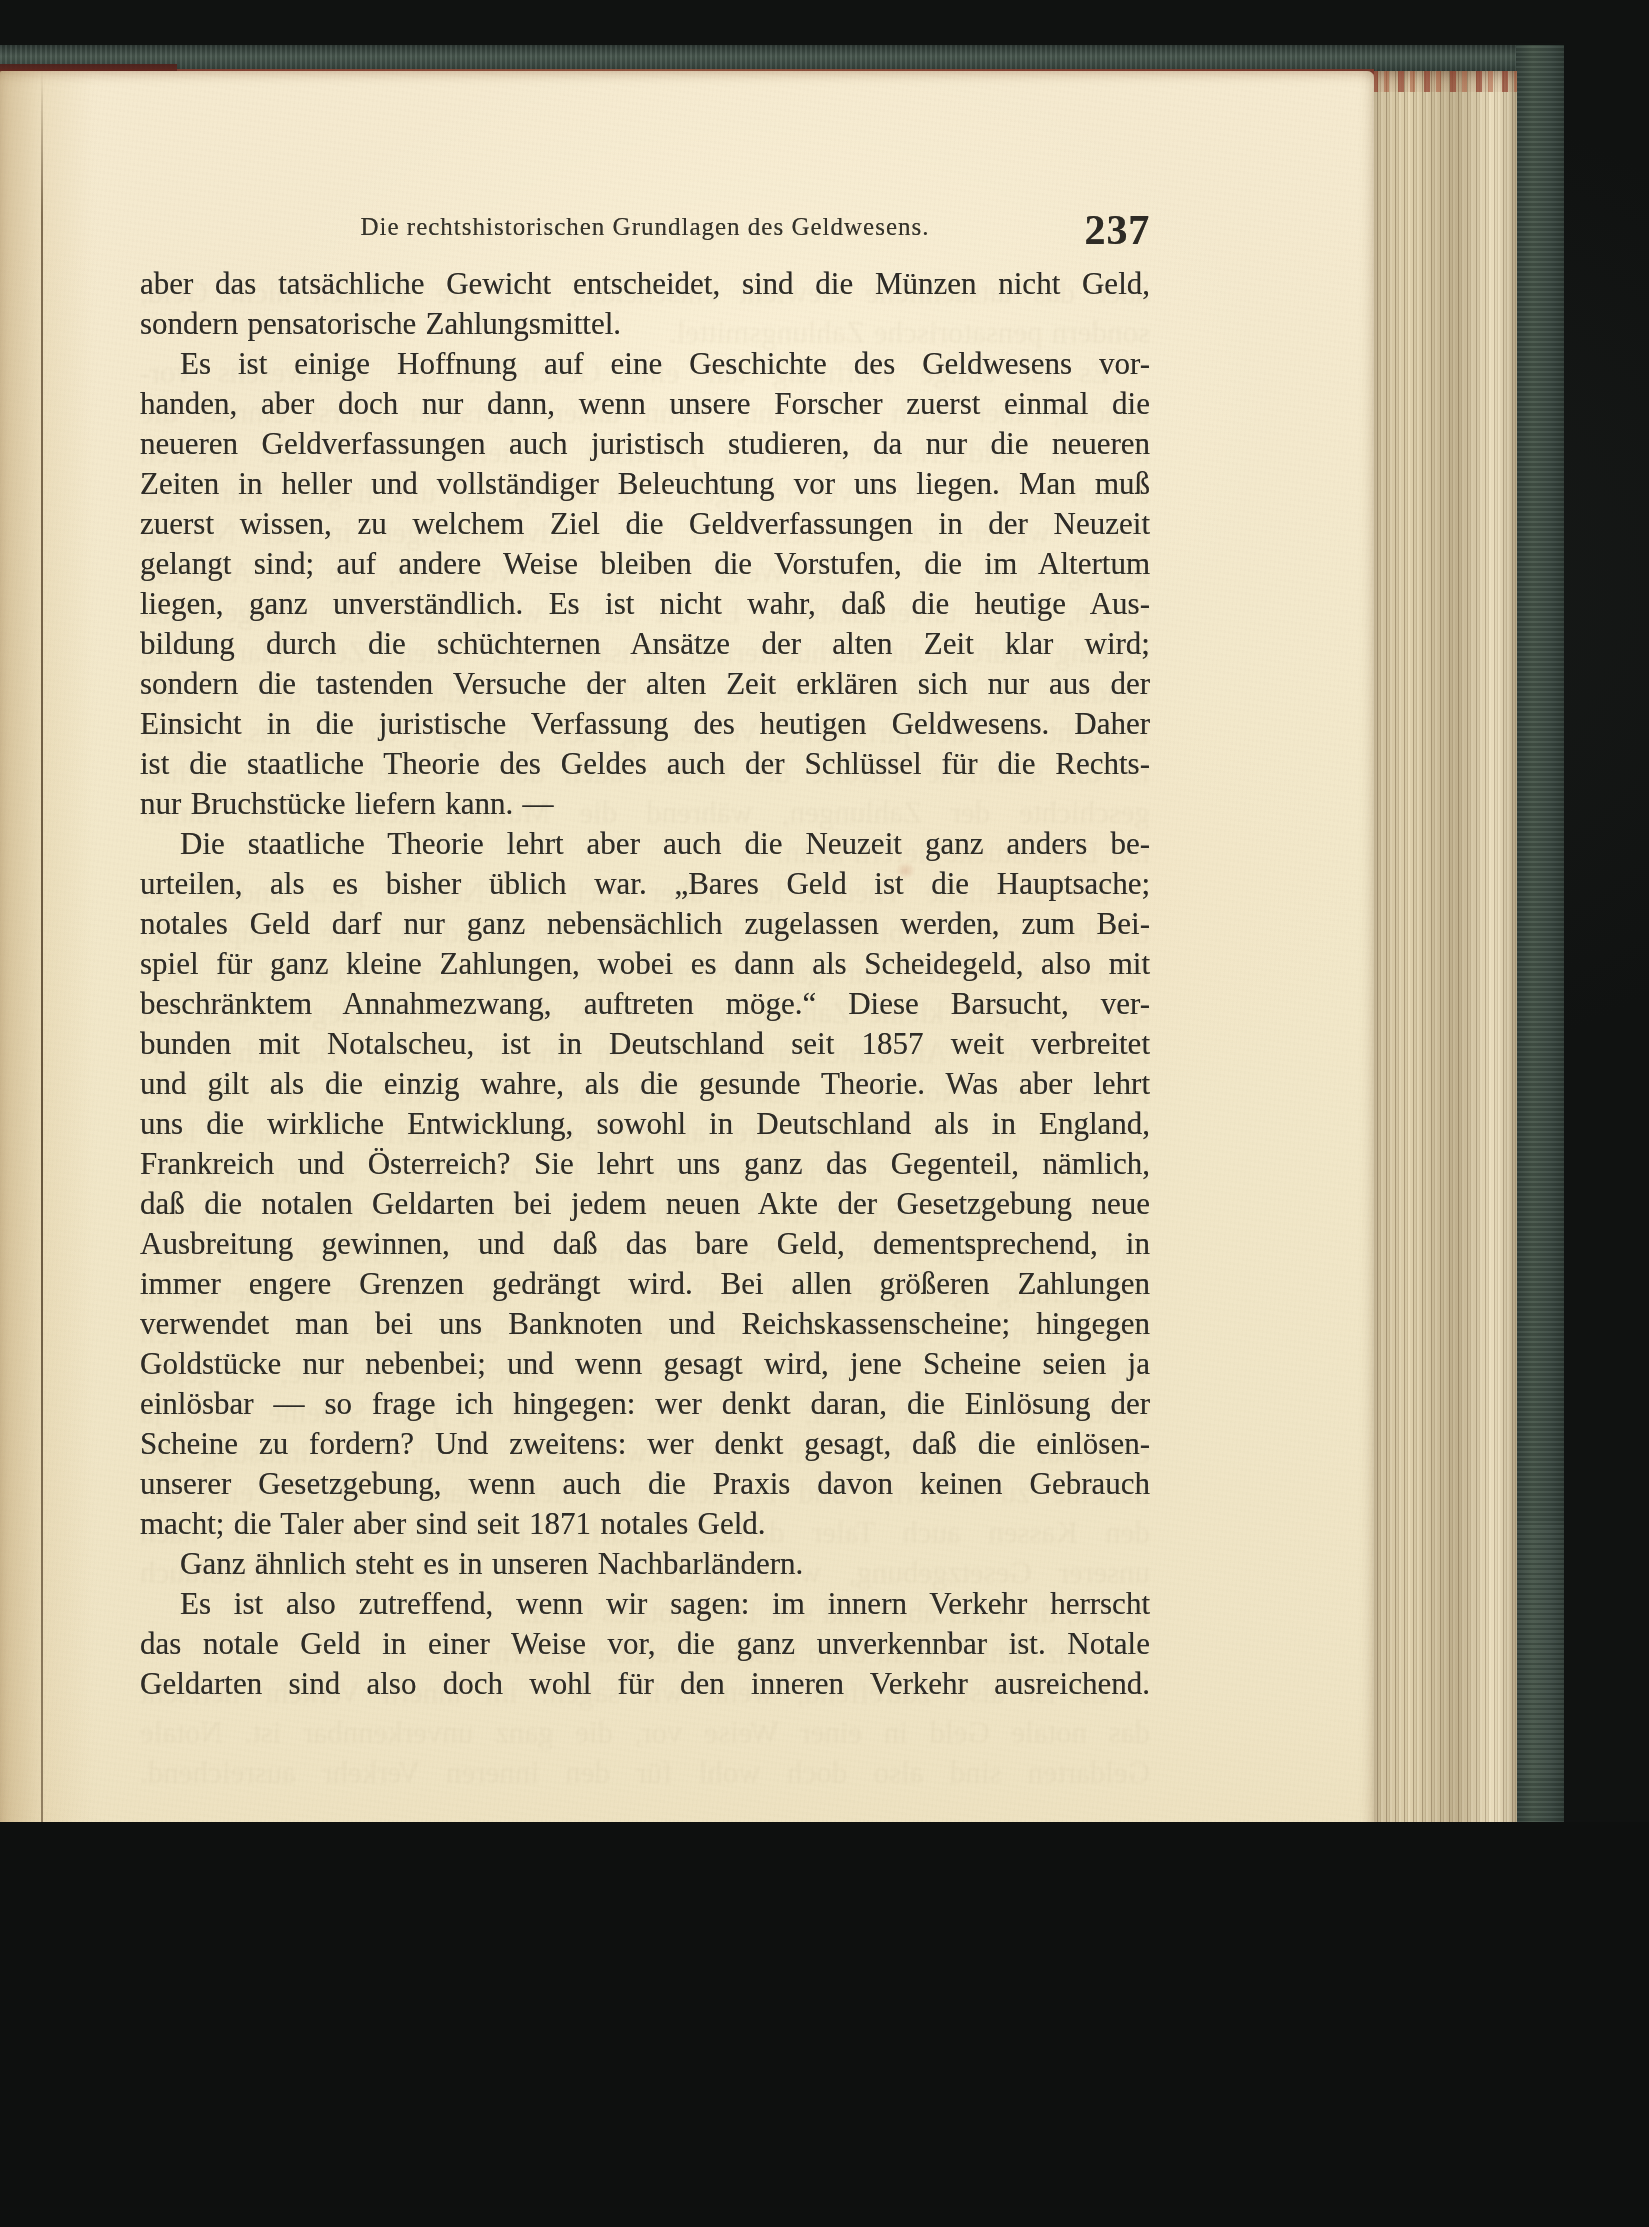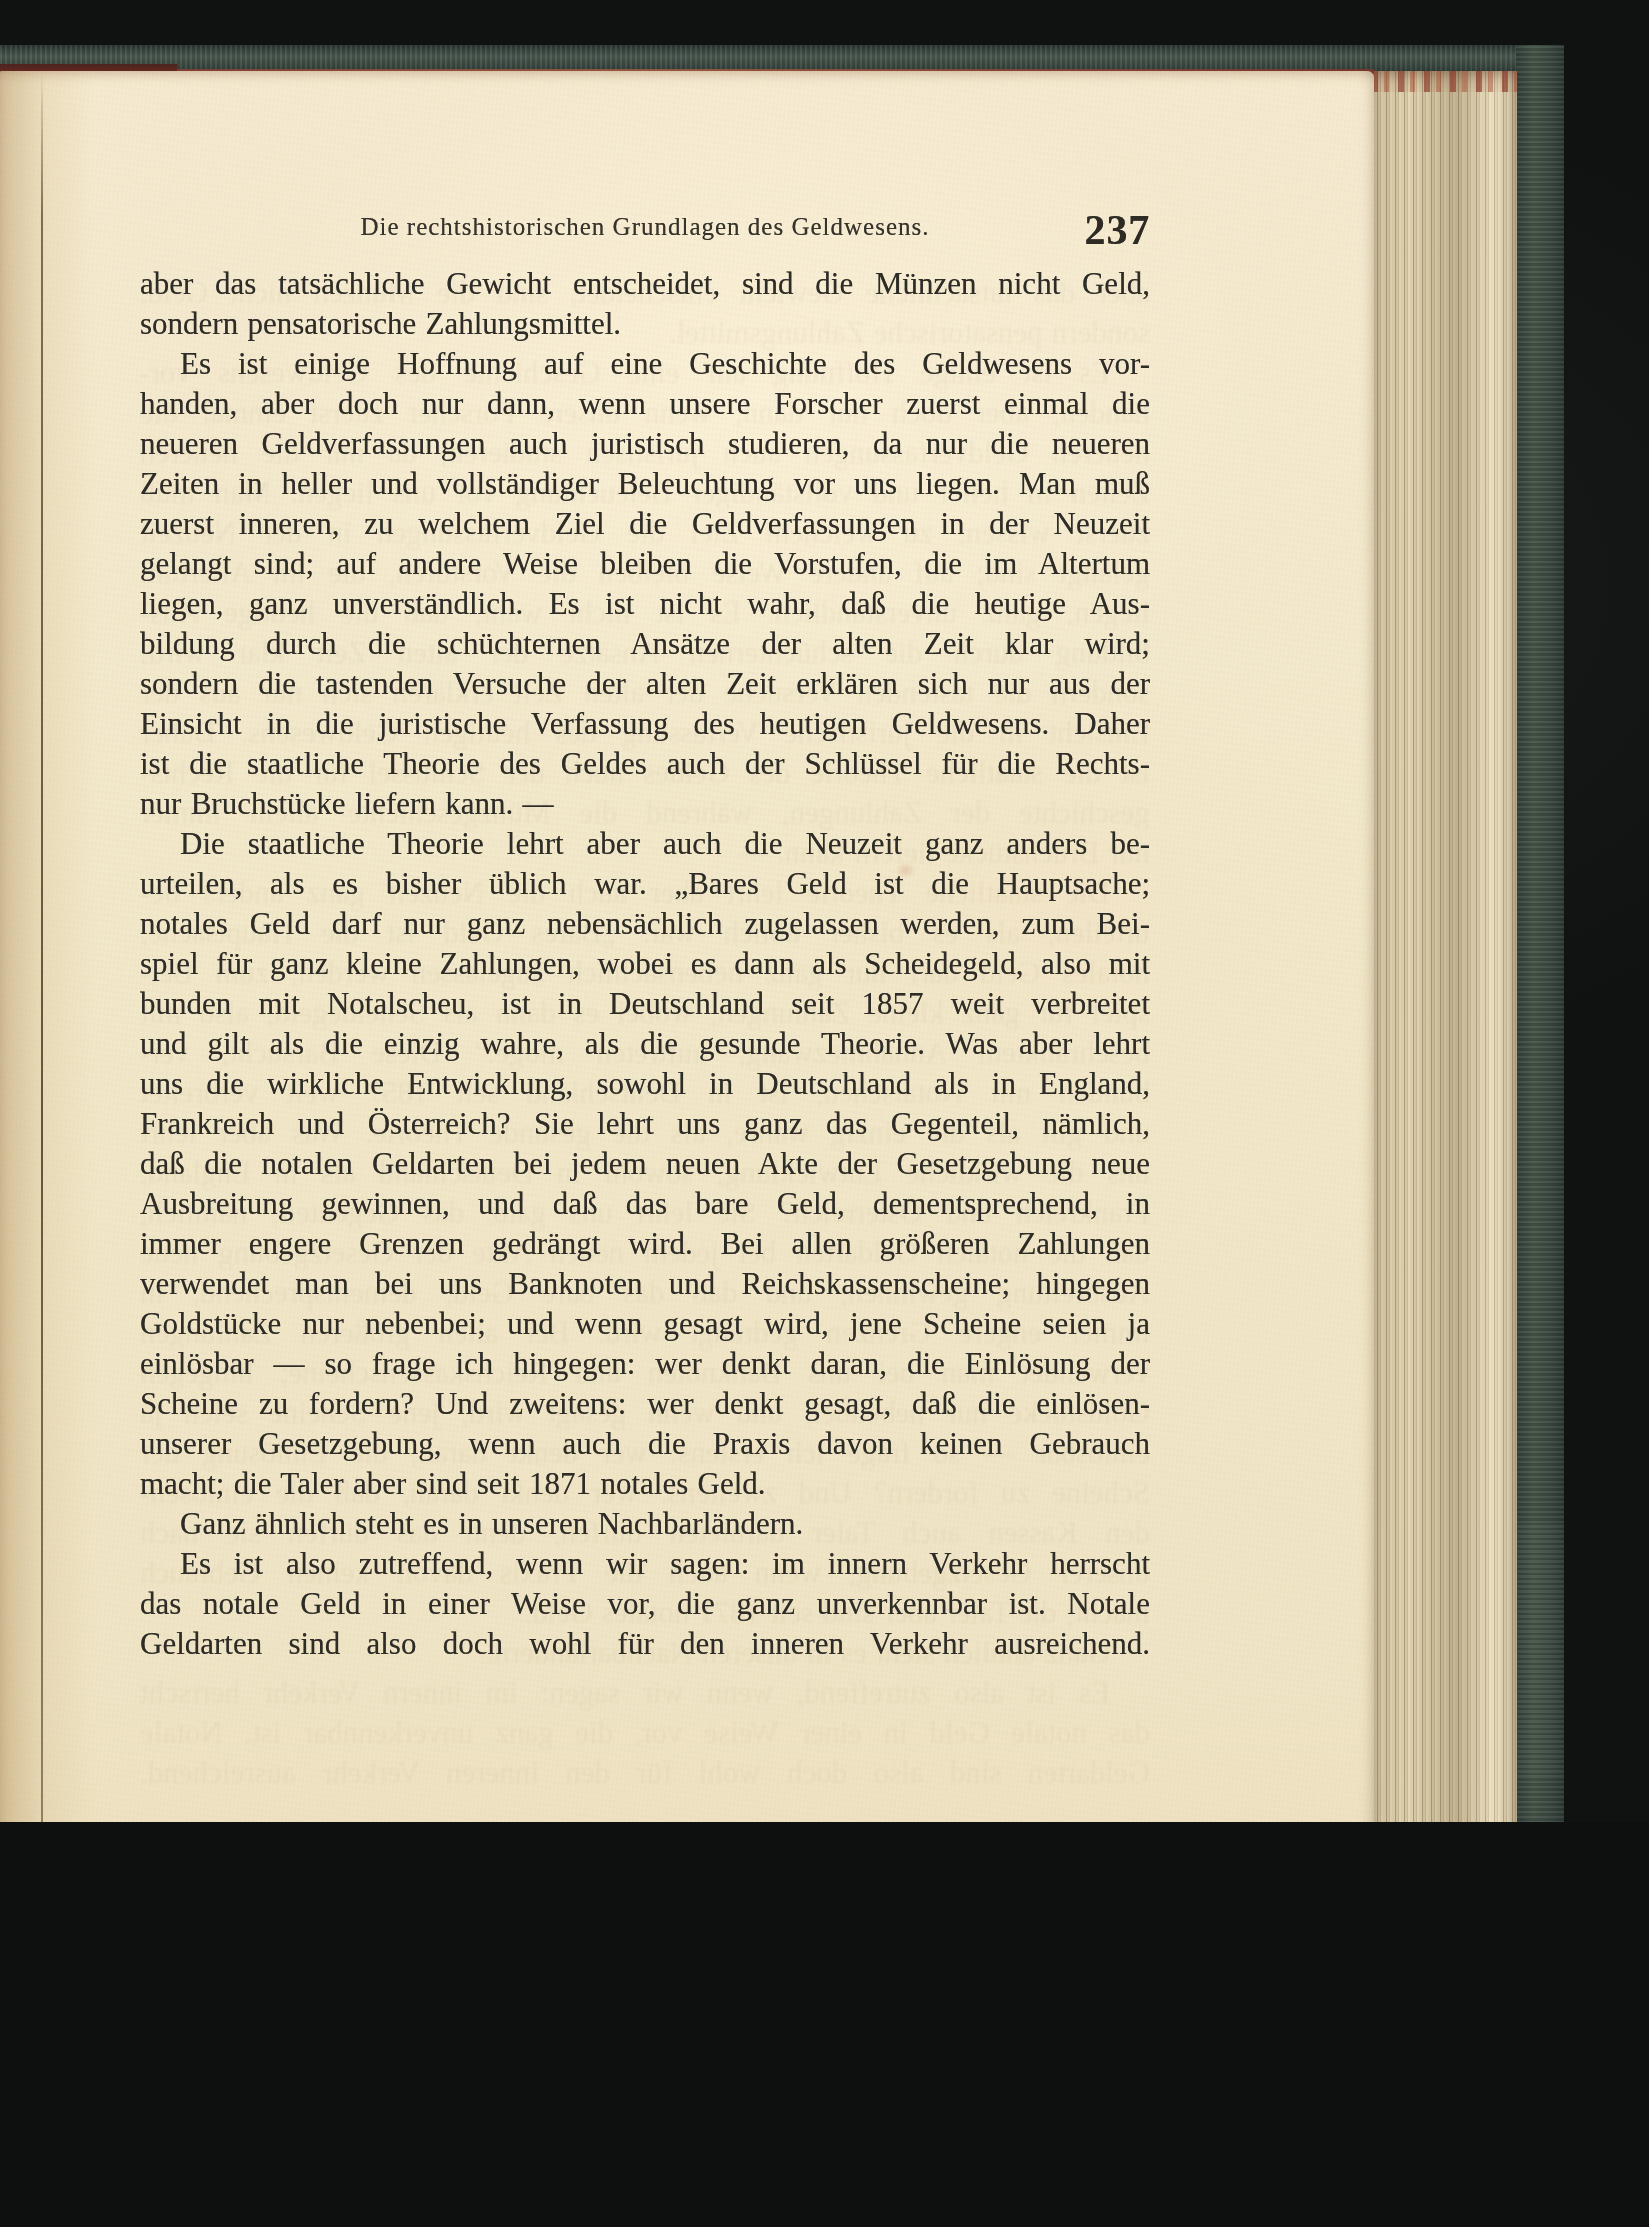--- a/index.html
+++ b/index.html
@@ -191,32 +191,33 @@
     <div class="page-num">237</div>
   </div>
 
   <div class="abs text-block" id="body-lines">
       <div class="tline">aber das tatsächliche Gewicht entscheidet, sind die Münzen nicht Geld,</div>
       <div class="tline end">sondern pensatorische Zahlungsmittel.</div>
       <div class="tline ind">Es ist einige Hoffnung auf eine Geschichte des Geldwesens vor-</div>
       <div class="tline">handen, aber doch nur dann, wenn unsere Forscher zuerst einmal die</div>
       <div class="tline">neueren Geldverfassungen auch juristisch studieren, da nur die neueren</div>
       <div class="tline">Zeiten in heller und vollständiger Beleuchtung vor uns liegen. Man muß</div>
-      <div class="tline">zuerst inneren, zu welchem Ziel die Geldverfassungen in der Neuzeit</div>
+      <div class="tline">zuerst wissen, zu welchem Ziel die Geldverfassungen in der Neuzeit</div>
       <div class="tline">gelangt sind; auf andere Weise bleiben die Vorstufen, die im Altertum</div>
       <div class="tline">liegen, ganz unverständlich. Es ist nicht wahr, daß die heutige Aus-</div>
       <div class="tline">bildung durch die schüchternen Ansätze der alten Zeit klar wird;</div>
       <div class="tline">sondern die tastenden Versuche der alten Zeit erklären sich nur aus der</div>
       <div class="tline">Einsicht in die juristische Verfassung des heutigen Geldwesens. Daher</div>
       <div class="tline">ist die staatliche Theorie des Geldes auch der Schlüssel für die Rechts-</div>
       <div class="tline end">nur Bruchstücke liefern kann. —</div>
       <div class="tline ind">Die staatliche Theorie lehrt aber auch die Neuzeit ganz anders be-</div>
       <div class="tline">urteilen, als es bisher üblich war. „Bares Geld ist die Hauptsache;</div>
       <div class="tline">notales Geld darf nur ganz nebensächlich zugelassen werden, zum Bei-</div>
       <div class="tline">spiel für ganz kleine Zahlungen, wobei es dann als Scheidegeld, also mit</div>
+      <div class="tline">beschränktem Annahmezwang, auftreten möge.“ Diese Barsucht, ver-</div>
       <div class="tline">bunden mit Notalscheu, ist in Deutschland seit 1857 weit verbreitet</div>
       <div class="tline">und gilt als die einzig wahre, als die gesunde Theorie. Was aber lehrt</div>
       <div class="tline">uns die wirkliche Entwicklung, sowohl in Deutschland als in England,</div>
       <div class="tline">Frankreich und Österreich? Sie lehrt uns ganz das Gegenteil, nämlich,</div>
       <div class="tline">daß die notalen Geldarten bei jedem neuen Akte der Gesetzgebung neue</div>
       <div class="tline">Ausbreitung gewinnen, und daß das bare Geld, dementsprechend, in</div>
       <div class="tline">immer engere Grenzen gedrängt wird. Bei allen größeren Zahlungen</div>
       <div class="tline">verwendet man bei uns Banknoten und Reichskassenscheine; hingegen</div>
       <div class="tline">Goldstücke nur nebenbei; und wenn gesagt wird, jene Scheine seien ja</div>
       <div class="tline">einlösbar — so frage ich hingegen: wer denkt daran, die Einlösung der</div>

